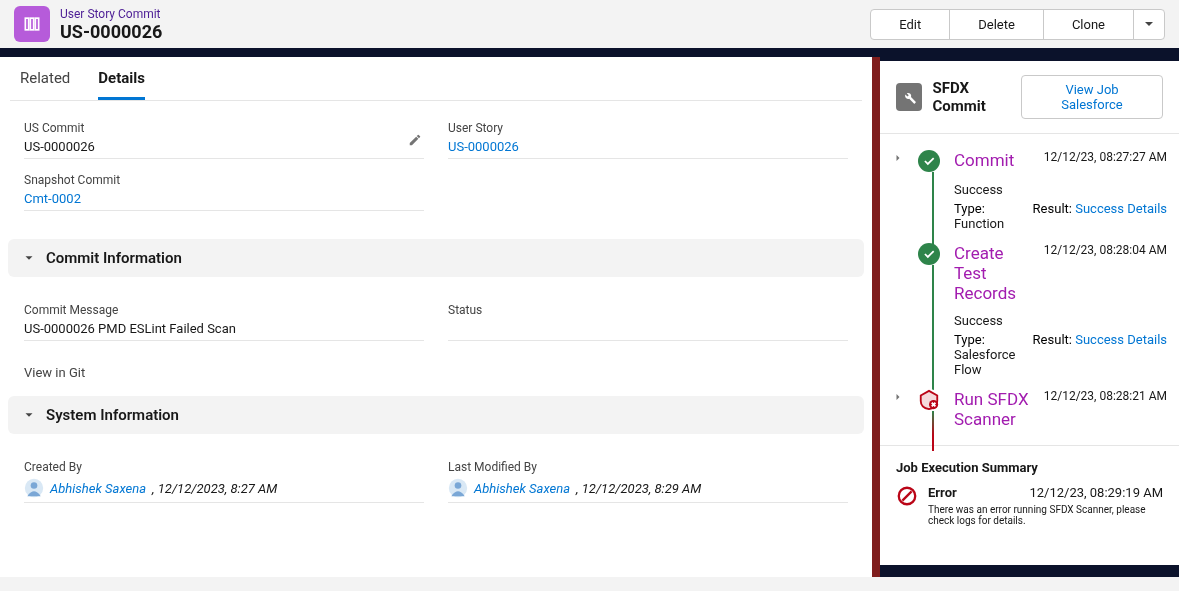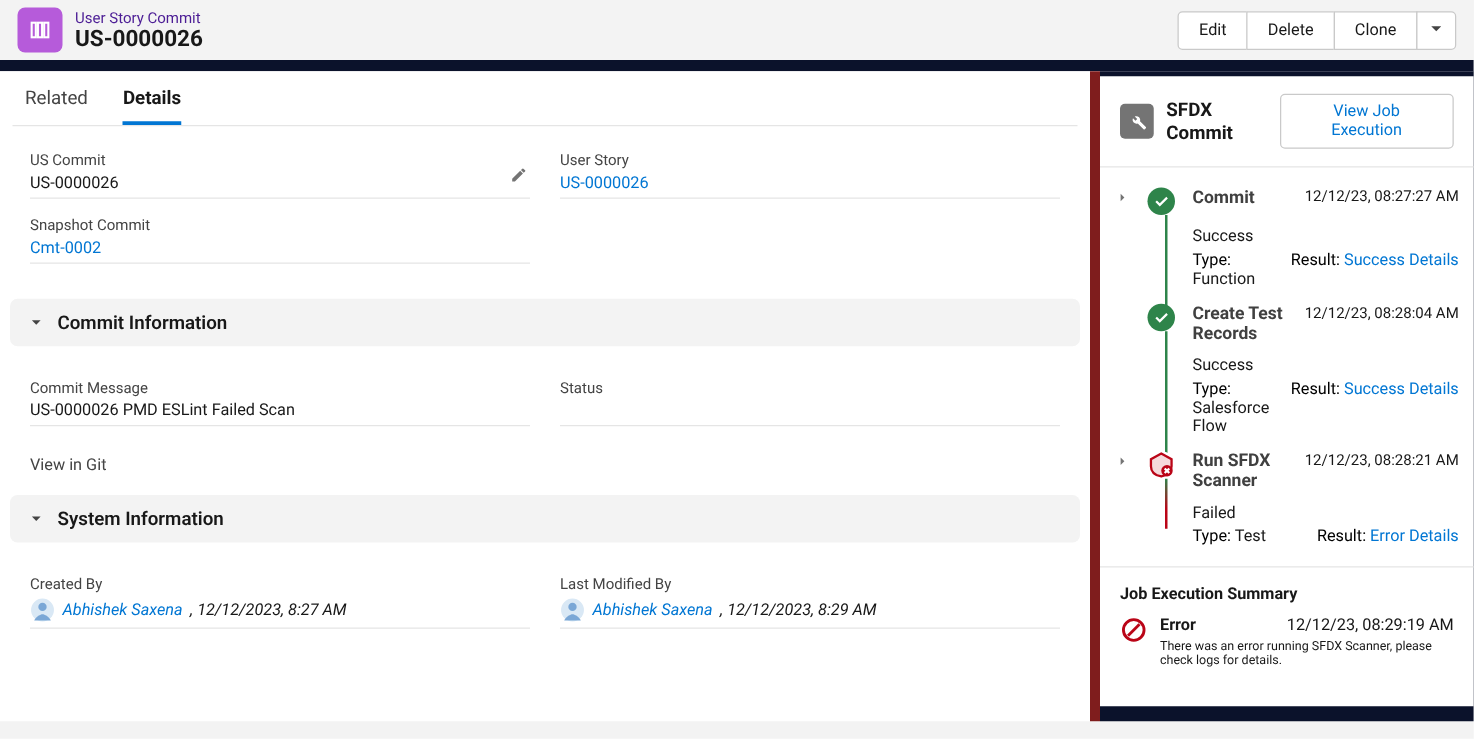--- a/index.html
+++ b/index.html
@@ -6,21 +6,21 @@
 body { background: #f3f3f3; font-size: 13px; color: #181818; width: 1179px; height: 591px; overflow: hidden; }
 
 
 .header-bar { display: flex; align-items: center; justify-content: space-between; padding: 6px 14px; background: #f3f3f3; }
 .header-left { display: flex; align-items: center; gap: 10px; }
 .record-icon { width: 36px; height: 36px; background: #B65BDA; border-radius: 6px; display: flex; align-items: center; justify-content: center; color: #fff; }
 .record-icon svg { width: 20px; height: 20px; }
 .title-block .type-label { font-size: 12px; color: #4c1d95; }
 .title-block .record-title { font-size: 18px; font-weight: 700; color: #181818; }
 .header-actions { display: flex; }
-.action-btn { background: #fff; border: 1px solid #c9c9c9; padding: 7px 16px; font-size: 13px; margin-left: -1px; cursor: pointer; color: #181818; }
+.action-btn { background: #fff; border: 1px solid #c9c9c9; padding: 7px 28px; font-size: 13px; margin-left: -1px; cursor: pointer; color: #181818; }
 .action-btn:first-child { border-radius: 4px 0 0 4px; margin-left: 0; }
 .action-dd { padding: 7px 10px; border-radius: 0 4px 4px 0; }
 .action-dd svg { width: 10px; height: 10px; }
 
 
 .dark-strip { height: 9px; background: #0b122b; }
 
 
 .main-area { display: flex; gap: 0; }
 .left-panel { width: 880px; background: #fff; border-right: 8px solid #7f1d1d; min-height: 520px; }
@@ -56,21 +56,21 @@
 
 
 .steps { padding: 10px 12px 10px 12px; border-bottom: 1px solid #e5e5e5; }
 .step { display: grid; grid-template-columns: 18px 28px 1fr auto; gap: 6px 8px; align-items: start; padding: 6px 0; position: relative; }
 .step .chevron { color: #747474; cursor: pointer; margin-top: 2px; }
 .step .chevron svg { width: 12px; height: 12px; }
 .step .status-bubble { width: 22px; height: 22px; border-radius: 50%; display: flex; align-items: center; justify-content: center; color: #fff; z-index: 2; }
 .status-success { background: #2e844a; }
 .status-error { background: #fff; color: #ba0517; }
 .status-error svg { width: 22px; height: 22px; }
-.step-title { color: #404040; font-weight: 700; font-size: 14px; cursor: pointer; }
+.step-title { color: #a21caf; font-weight: 400; font-size: 17px; cursor: pointer; }
 .step-time { color: #181818; font-size: 12px; }
 .step-sub { grid-column: 3 / 5; display: grid; grid-template-columns: 1fr auto; color: #181818; row-gap: 4px; margin-top:4px;}
 .step-sub .lbl { color: #000000; }
 .vline { position: absolute; left: 40px; top: 28px; bottom: -14px; width: 2px; background: #2e844a; z-index: 1; }
 .vline.err { background: linear-gradient(#2e844a 0%, #ba0517 60%); height:40px; bottom:auto;}
 
 
 .summary-block { padding: 14px 16px; }
 .summary-title { font-size: 13px; font-weight: 700; margin-bottom: 10px; }
 .summary-row { display: flex; align-items: flex-start; gap: 10px; }
@@ -203,21 +203,21 @@
   <div class="right-panel">
     <div class="right-header">
       <div class="right-header-left">
         <div class="util-icon">
           <svg viewBox="0 0 24 24" fill="currentColor">
                 <path d="M22 19l-7-7c.6-1.6.2-3.5-1.1-4.8-1.4-1.4-3.5-1.7-5.2-.9l3 3-2.1 2.1-3-3c-.8 1.7-.5 3.8.9 5.2 1.3 1.3 3.2 1.7 4.8 1.1l7 7c.4.4 1 .4 1.4 0l1.3-1.3c.4-.4.4-1 0-1.4z"></path>
               </svg>
         </div>
         <div class="right-title">SFDX Commit</div>
       </div>
-      <button class="outline-btn">View Job Execution</button>
+      <button class="outline-btn">View Job Salesforce</button>
     </div>
 
     <div class="steps">
 
       <div class="step">
         <div class="vline"></div>
         <span class="chevron"><svg viewBox="0 0 24 24" fill="currentColor">
                 <path d="M9 6l6 6-6 6z"></path>
               </svg></span>
         <span class="status-bubble status-success">
@@ -263,26 +263,20 @@
         <span class="status-bubble status-error">
           <svg viewBox="0 0 24 24" fill="currentColor">
                 <path d="M12 2l9 5v6c0 5-4 8-9 9-5-1-9-4-9-9V7l9-5z" fill="#ba0517" opacity=".15"></path>
                 <path d="M12 2l9 5v6c0 5-4 8-9 9-5-1-9-4-9-9V7l9-5z" fill="none" stroke="#ba0517" stroke-width="2"></path>
                 <circle cx="17" cy="17" r="5" fill="#ba0517"></circle>
                 <path d="M15 15l4 4M19 15l-4 4" stroke="#fff" stroke-width="2"></path>
               </svg>
         </span>
         <span class="step-title">Run SFDX Scanner</span>
         <span class="step-time">12/12/23, 08:28:21 AM</span>
-        <div class="step-sub">
-          <span>Failed</span>
-              <span></span>
-          <span><span class="lbl">Type:</span> <span>Test</span></span>
-          <span><span class="lbl">Result:</span> <span class="link">Error Details</span></span>
-        </div>
       </div>
     </div>
 
     <div class="summary-block">
       <div class="summary-title">Job Execution Summary</div>
       <div class="summary-row">
         <span class="err-glyph">
           <svg viewBox="0 0 24 24" fill="none" stroke="currentColor" stroke-width="2.5">
                 <circle cx="12" cy="12" r="9"></circle>
                 <path d="M7 17L17 7"></path>

